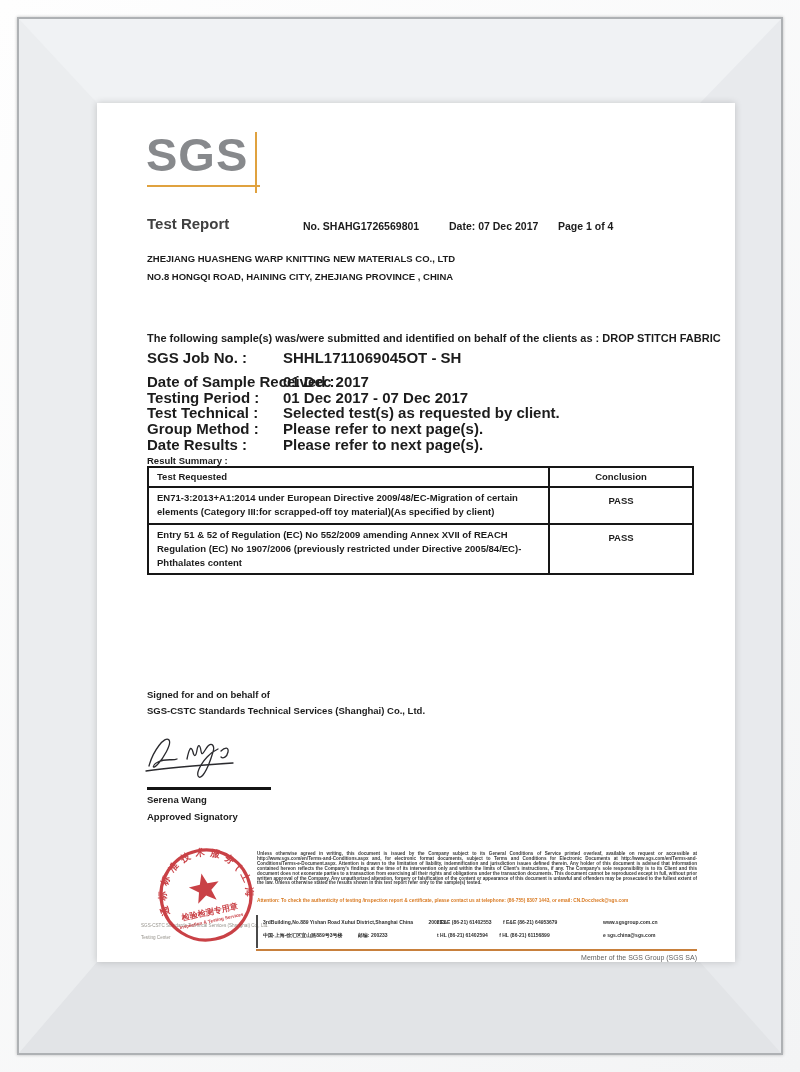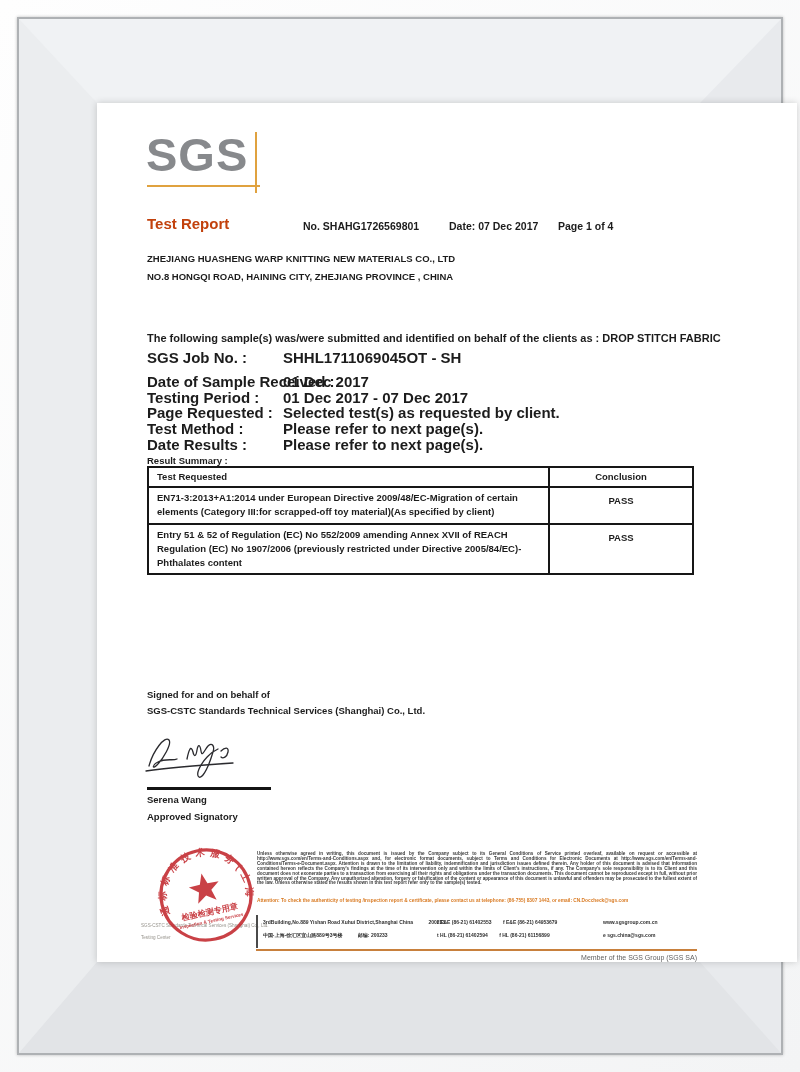--- a/index.html
+++ b/index.html
@@ -4,31 +4,31 @@
 <style>
   * { margin:0; padding:0; box-sizing:border-box; }
   html,body { width:800px; height:1072px; overflow:hidden; background:#fff;
               font-family:"Liberation Sans","DejaVu Sans",sans-serif; }
   .stage { position:relative; width:800px; height:1072px; background:linear-gradient(135deg,#fefefe,#f3f4f5); }
   .frame-line { position:absolute; left:17px; top:17px; right:17px; bottom:17px;
                 border:2px solid #aeb1b4; box-shadow:0 0 3px rgba(0,0,0,.25); }
   .mat { position:absolute; left:19px; top:19px; right:19px; bottom:19px;
          border-style:solid; border-width:84px 81px 91px 78px;
          border-color:#f0f2f4 #e8eaed #e2e4e7 #ebedef; background:#fff; }
-  .doc { position:absolute; left:97px; top:103px; width:700px; height:859px;
+  .doc { position:absolute; left:97px; top:103px; width:638px; height:859px;
          background:#fff; box-shadow:0 0 7px rgba(0,0,0,.18); color:#1c1c1c; }
   .abs { position:absolute; }
 
   
   .sgs-logo { left:49px; top:24px; font-size:47px; font-weight:bold; color:#87898c; letter-spacing:1px; }
   .logo-hline { left:50px; top:82px; width:113px; height:2px; background:#e0a23f; }
   .logo-vline { left:158px; top:29px; width:2px; height:61px; background:#e0a23f; }
 
   
-  .rpt-title { left:50px; top:112px; font-size:15px; font-weight:bold; color:#c2410c; }
+  .rpt-title { left:50px; top:112px; font-size:15px; font-weight:bold; color:#404040; }
   .hdr-no   { left:206px; top:117px; font-size:10.5px; font-weight:bold; }
   .hdr-date { left:352px; top:117px; font-size:10.5px; font-weight:bold; }
   .hdr-page { left:461px; top:117px; font-size:10.5px; font-weight:bold; }
 
   .company { left:50px; top:147px; font-size:9.5px; font-weight:bold; line-height:18px; }
   .sample  { left:50px; top:229px; font-size:11px; font-weight:bold; }
 
   .inforow { left:50px; font-size:15px; font-weight:bold; }
   .inforow .val { position:absolute; left:136px; white-space:nowrap; }
   .inforow .lbl { white-space:nowrap; }
@@ -97,25 +97,25 @@
     </div>
     <div class="abs inforow" style="top:270px">
       <span class="lbl">Date of Sample Received :</span>
       <span class="val">01 Dec 2017</span>
     </div>
     <div class="abs inforow" style="top:286px">
       <span class="lbl">Testing Period :</span>
       <span class="val">01 Dec 2017 - 07 Dec 2017</span>
     </div>
     <div class="abs inforow" style="top:301px">
-      <span class="lbl">Page Requested :</span>
+      <span class="lbl">Test Technical :</span>
       <span class="val">Selected test(s) as requested by client.</span>
     </div>
     <div class="abs inforow" style="top:317px">
-      <span class="lbl">Test Method :</span>
+      <span class="lbl">Group Method :</span>
       <span class="val">Please refer to next page(s).</span>
     </div>
     <div class="abs inforow" style="top:333px">
       <span class="lbl">Date Results :</span>
       <span class="val">Please refer to next page(s).</span>
     </div>
 
     <div class="abs summary-lbl">Result Summary :</div>
 
     <table class="abs rtable">

